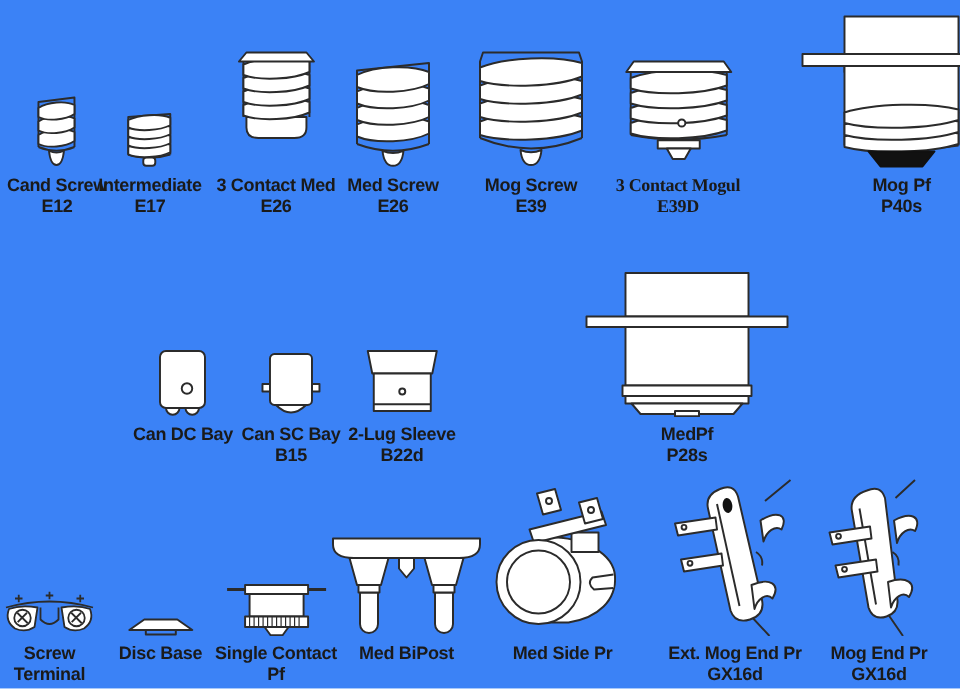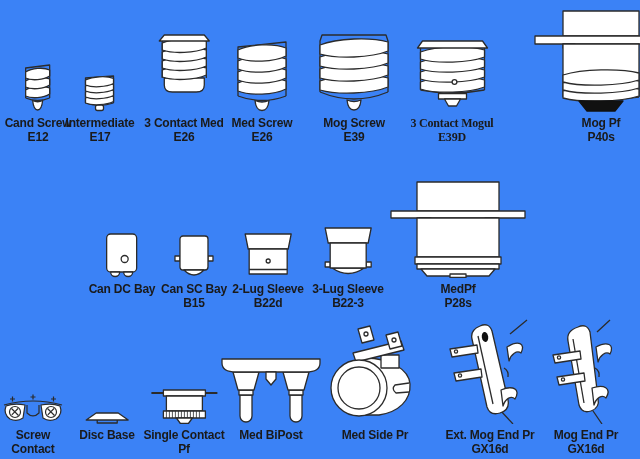--- a/index.html
+++ b/index.html
@@ -364,45 +364,36 @@
     </div>
     <div class="item" style="left: 268px; top: 130px; height: 186px;">
       <svg class="art" width="52" height="46" viewBox="0 0 52 46">
         <use href="#sym-two-lug-sleeve" xlink:href="#sym-two-lug-sleeve"></use>
       </svg>
       <div class="label">
         <div class="l1">2-Lug Sleeve</div>
         <div class="l2">B22d</div>
       </div>
     </div>
-    <div class="item" style="left: 348px; top: 130px; height: 186px;">
-      <svg class="art" width="52" height="52" viewBox="0 0 52 52">
-        <use href="#sym-three-lug-sleeve" xlink:href="#sym-three-lug-sleeve"></use>
-      </svg>
-      <div class="label">
-        <div class="l1">3-Lug Sleeve</div>
-        <div class="l2">B22-3</div>
-      </div>
-    </div>
     <div class="item" style="left: 458px; top: 130px; height: 186px;">
       <svg class="art" width="138" height="98" viewBox="0 0 138 98">
         <use href="#sym-med-pf-p28s" xlink:href="#sym-med-pf-p28s"></use>
       </svg>
       <div class="label">
         <div class="l1">MedPf</div>
         <div class="l2">P28s</div>
       </div>
     </div>
     <div class="item" style="left: 33px; top: 290px; height: 172px;">
       <svg class="art" width="62" height="30" viewBox="0 0 62 30">
         <use href="#sym-screw-terminal" xlink:href="#sym-screw-terminal"></use>
       </svg>
       <div class="label">
         <div class="l1">Screw</div>
-        <div class="l2">Contact</div>
+        <div class="l2">Terminal</div>
       </div>
     </div>
     <div class="item" style="left: 107px; top: 290px; height: 172px;">
       <svg class="art" width="46" height="15" viewBox="0 0 46 15">
         <use href="#sym-disc-base" xlink:href="#sym-disc-base"></use>
       </svg>
       <div class="label">
         <div class="l1">Disc Base</div>
         <div class="l2"></div>
       </div>

